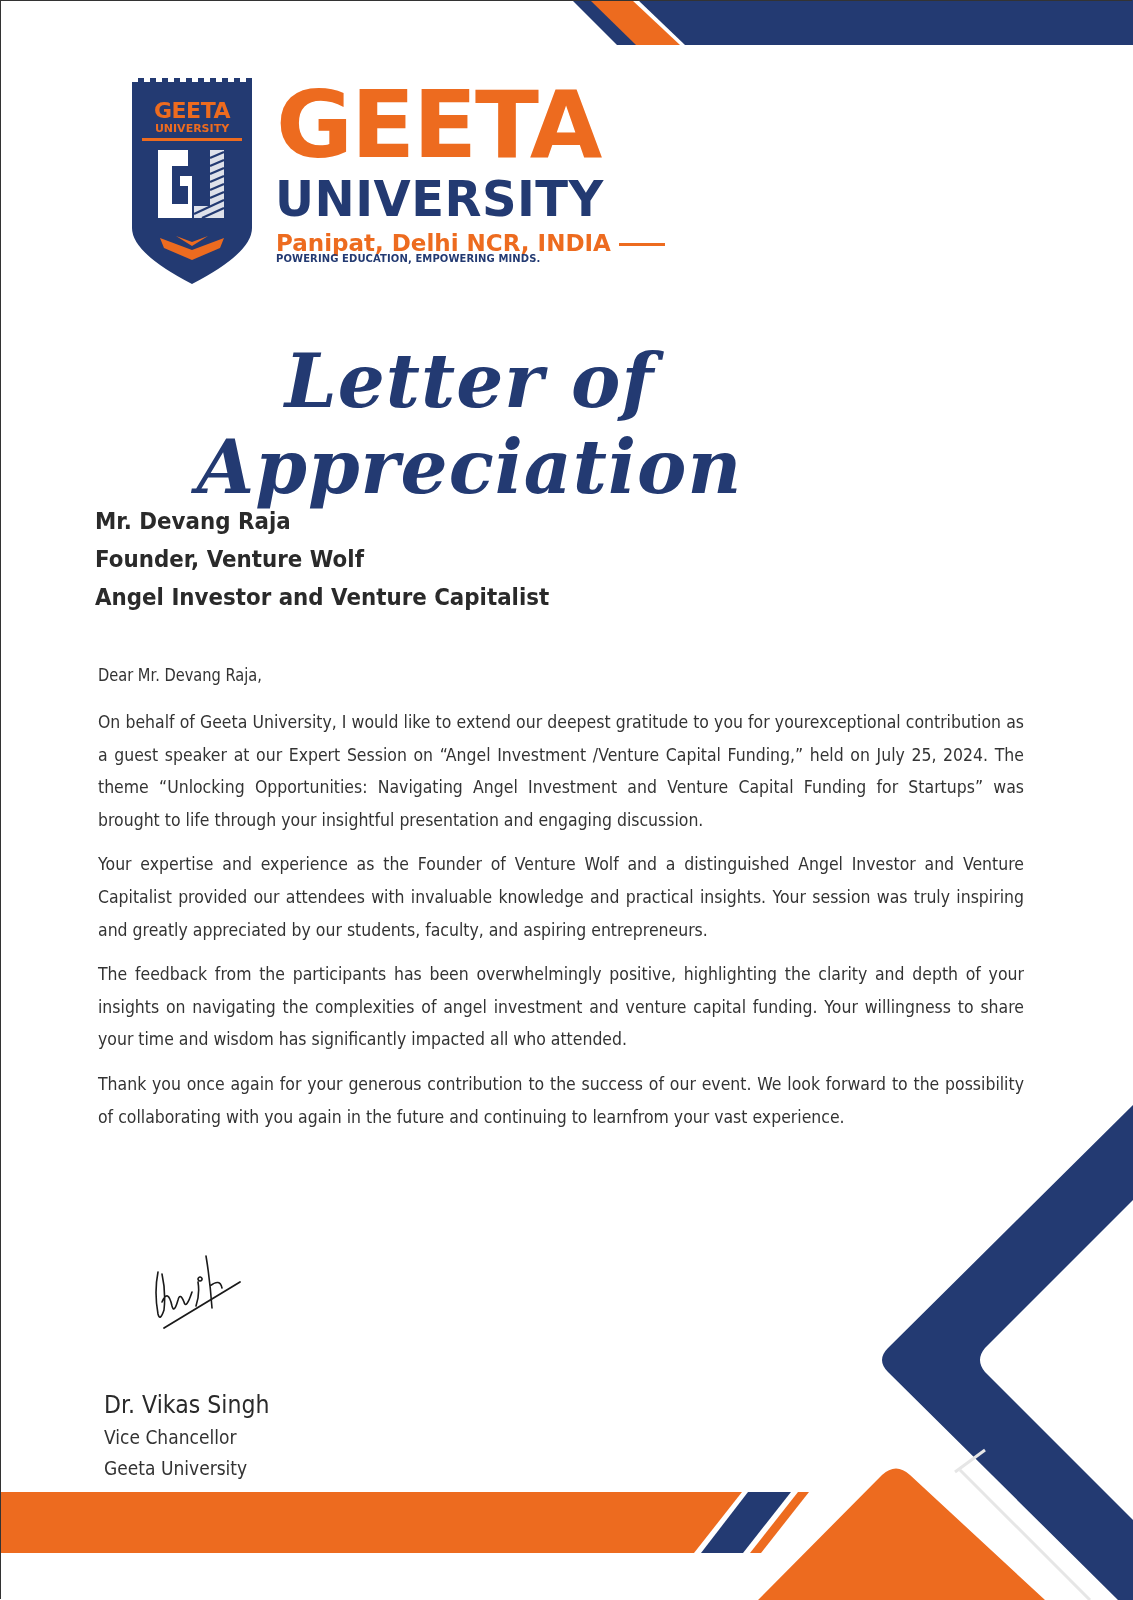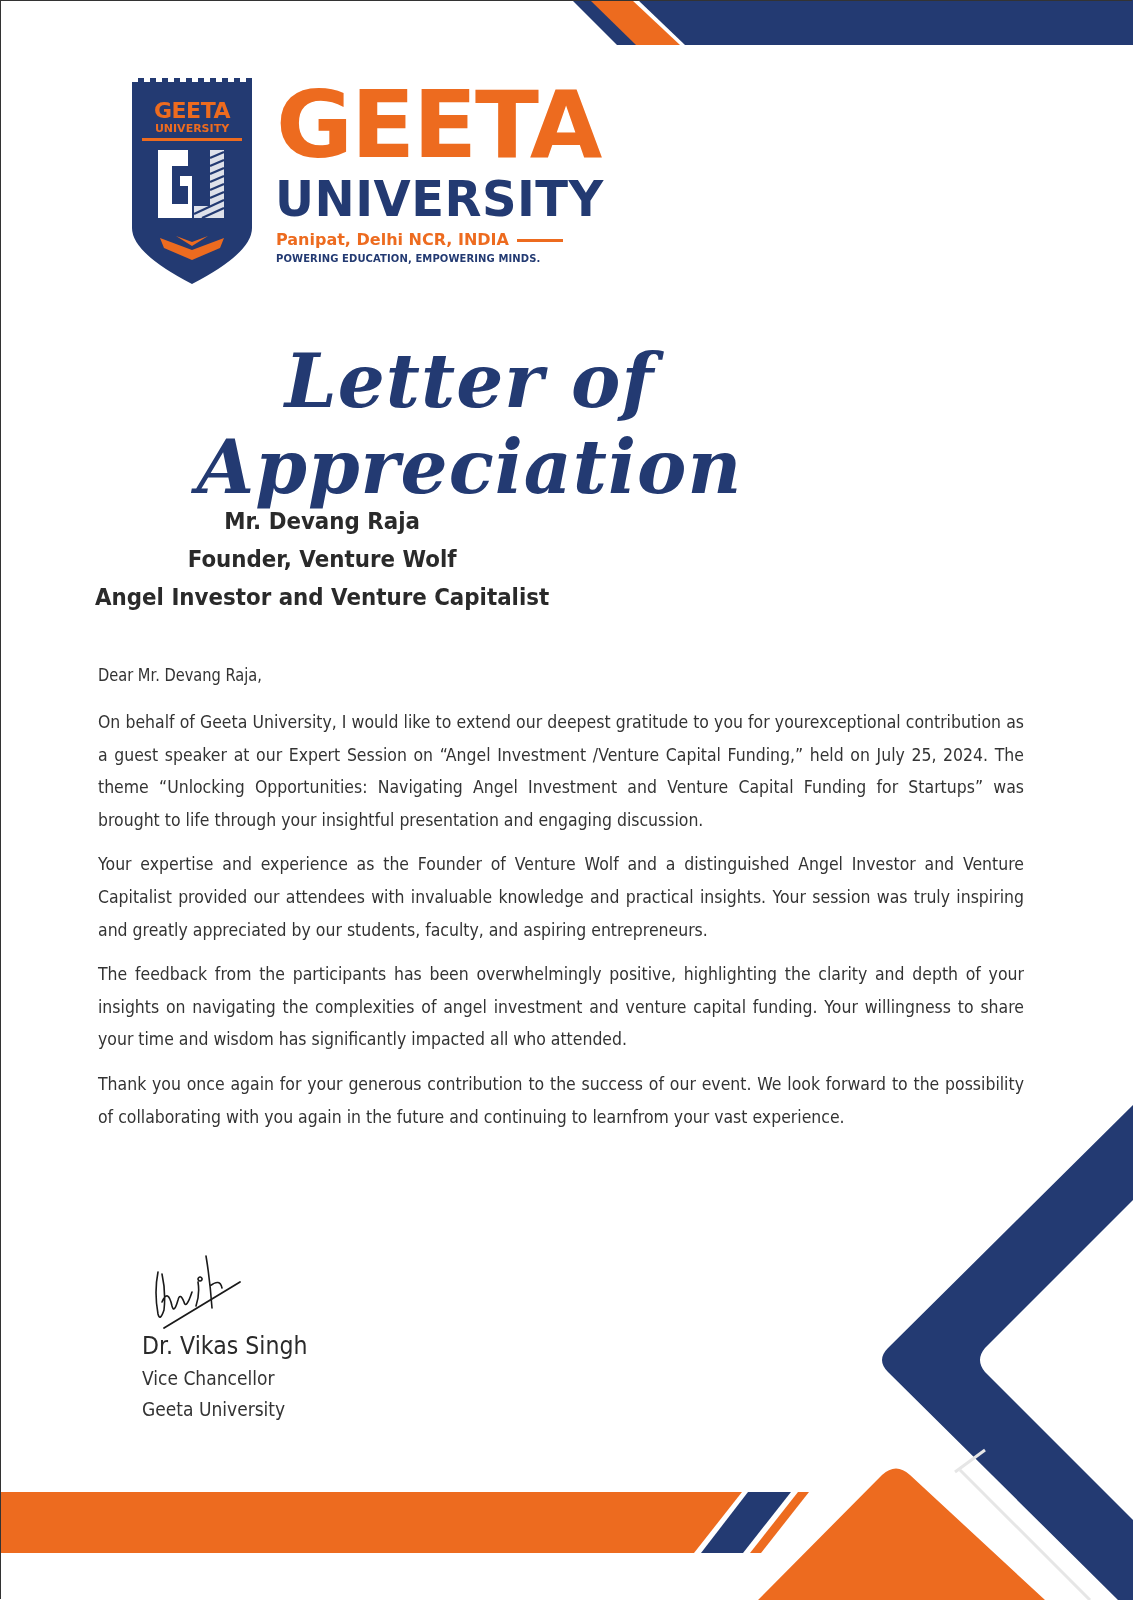--- a/index.html
+++ b/index.html
@@ -33,38 +33,38 @@
   }
   .wordmark-univ {
     position: absolute; left: 143px; top: 96px;
     font-family: "DejaVu Sans", sans-serif; font-weight: bold;
     font-size: 49px; line-height: 52px; color: #233a72; letter-spacing: 0.5px;
     transform: scaleX(0.98); transform-origin: left top;
   }
   .wordmark-loc {
     position: absolute; left: 144px; top: 152px;
     font-family: "DejaVu Sans", sans-serif; font-weight: bold;
-    font-size: 16px; color: #ed6b1f; white-space: nowrap;
+    font-size: 23px; color: #ed6b1f; white-space: nowrap;
   }
   .loc-rule { display: inline-block; width: 46px; height: 3px; background: #ed6b1f; vertical-align: middle; margin-left: 8px; }
   .wordmark-tag {
     position: absolute; left: 144px; top: 175px;
     font-family: "DejaVu Sans", sans-serif; font-weight: bold;
     font-size: 10px; color: #233a72; white-space: nowrap; letter-spacing: 0.1px;
   }
 
   
   .title {
     position: absolute; left: 0; top: 338px; width: 939px; text-align: center;
     font-family: "DejaVu Serif", serif; font-weight: bold; font-style: italic;
     font-size: 74px; color: #233a72; letter-spacing: 1px;
   }
 
   
-  .recipient { position: absolute; left: 95px; top: 502px; text-align: center; }
+  .recipient { position: absolute; left: 95px; top: 502px; }
   .recipient div {
     font-family: "DejaVu Sans", sans-serif; font-weight: bold;
     font-size: 23px; line-height: 38px; color: #2a2a2a;
     transform: scaleX(0.93); transform-origin: left center; white-space: nowrap;
   }
 
   
   .salutation {
     position: absolute; left: 98px; top: 665px;
     font-family: "DejaVu Sans", sans-serif; font-size: 17px; color: #333;
@@ -73,21 +73,21 @@
   .body { position: absolute; left: 98px; top: 706px; width: 1090px;
     transform: scaleX(0.8495); transform-origin: left top; }
   .body p {
     margin: 0 0 12px 0;
     font-family: "DejaVu Sans", sans-serif; font-size: 18.5px; line-height: 32.6px;
     color: #333; text-align: justify;
   }
 
   
   .signature-mark { position: absolute; left: 140px; top: 1222px; width: 110px; height: 110px; }
-  .signatory { position: absolute; left: 104px; top: 1329px; margin-left: 38px; }
+  .signatory { position: absolute; left: 104px; top: 1388px; }
   .sig-name {
     font-family: "DejaVu Sans", sans-serif; font-size: 24px; color: #2a2a2a;
     transform: scaleX(0.92); transform-origin: left center; white-space: nowrap; line-height: 34px;
   }
   .sig-line {
     font-family: "DejaVu Sans", sans-serif; font-size: 19px; color: #333;
     transform: scaleX(0.9); transform-origin: left center; white-space: nowrap; line-height: 31px;
   }
 </style>
 </head>

